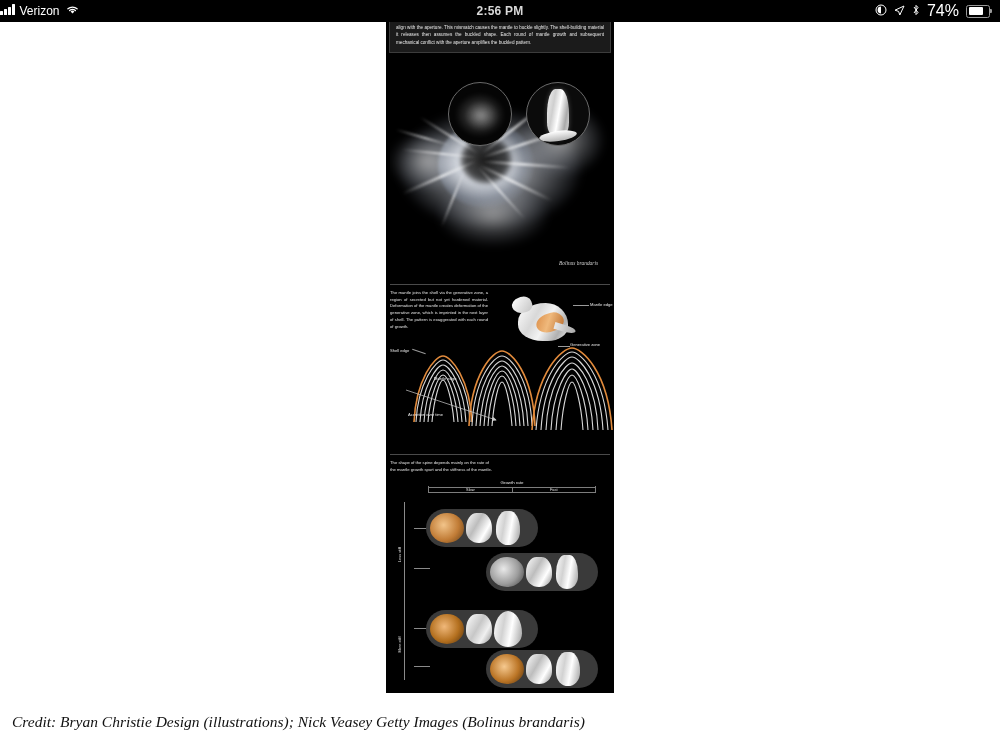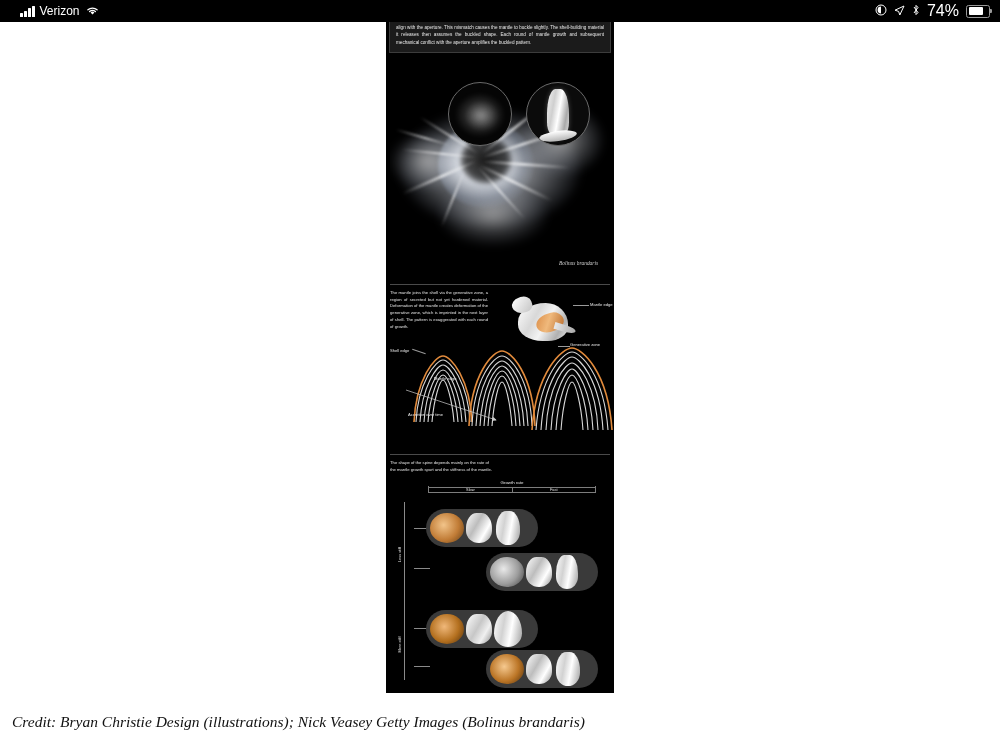--- a/index.html
+++ b/index.html
@@ -22,23 +22,23 @@
     height: 22px;
     background: #000000;
     color: #ffffff;
     font-size: 11.5px;
     display: flex;
     align-items: center;
     z-index: 40;
   }
   .sb-left {
     display: flex;
-    align-items: center;
+    align-items: flex-start;
     gap: 5px;
-    padding-left: 20px;
+    padding-left: 0;
   }
   .sb-right {
     display: flex;
     align-items: center;
     gap: 7px;
     padding-right: 10px;
     margin-left: auto;
   }
   .sb-center {
     position: absolute;
@@ -578,20 +578,21 @@
       </span>
     <span class="carrier">Verizon</span>
     <span>
       <svg width="15" height="11" viewBox="0 0 15 11">
         <path d="M7.5 9.6 L5.6 7.4 a3 3 0 0 1 3.8 0 Z" fill="#fff"></path>
         <path d="M2.9 4.8 a7 7 0 0 1 9.2 0" stroke="#fff" stroke-width="1.3" fill="none" stroke-linecap="round"></path>
         <path d="M4.6 6.6 a4.6 4.6 0 0 1 5.8 0" stroke="#fff" stroke-width="1.3" fill="none" stroke-linecap="round"></path>
       </svg>
     </span>
   </div>
+  <div class="sb-center">2:56 PM</div>
   <div class="sb-right">
     <span>
       <svg width="12" height="12" viewBox="0 0 12 12">
         <circle cx="6" cy="6" r="5" fill="none" stroke="#fff" stroke-width="1"></circle>
         <path d="M6 2.6 a3.4 3.4 0 0 0 0 6.8 Z" fill="#fff"></path>
       </svg>
     </span>
     <span>
       <svg width="11" height="11" viewBox="0 0 11 11">
         <path d="M10 1 L1 5.2 L4.6 6.4 L5.8 10 Z" fill="none" stroke="#fff" stroke-width="1"></path>

